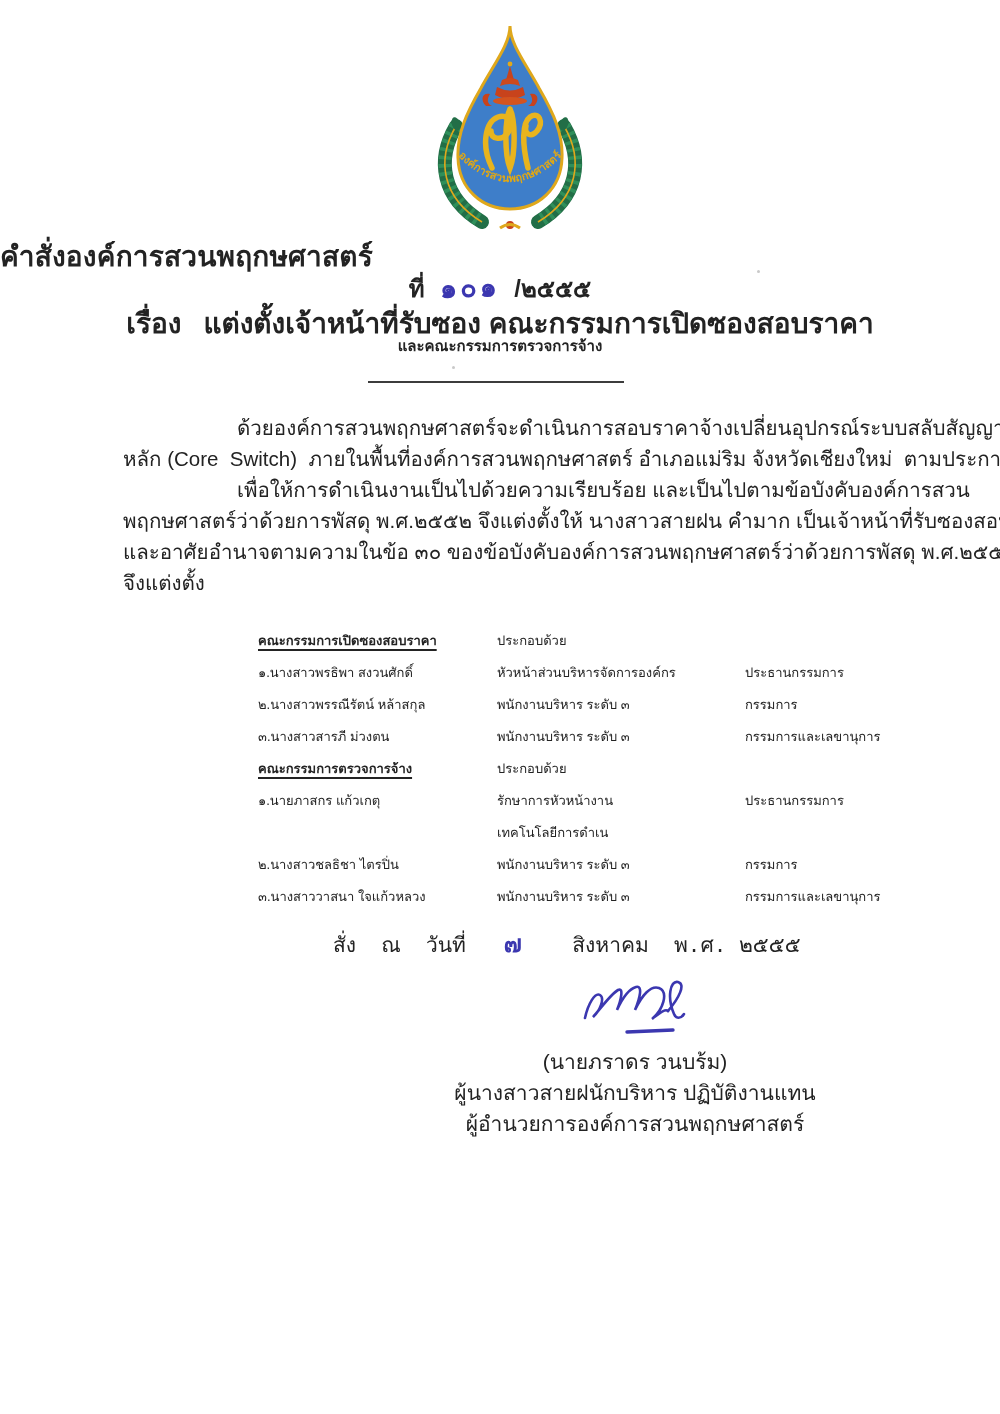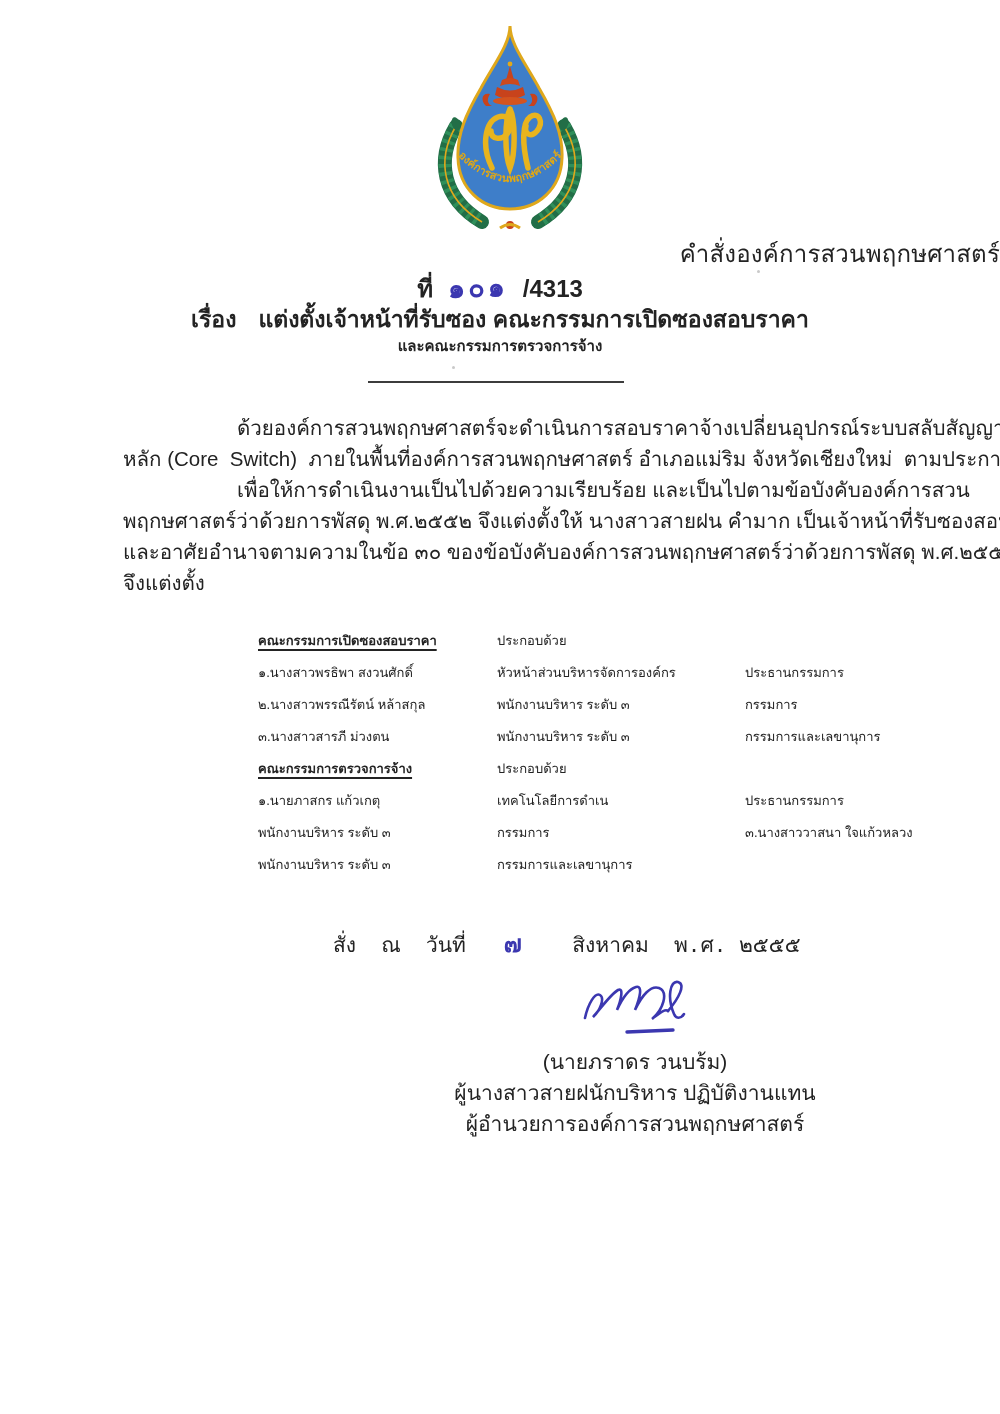--- a/index.html
+++ b/index.html
@@ -3,28 +3,28 @@
 <meta charset="utf-8">
 <style>
   html,body{margin:0;padding:0;background:#9a9a9a;}
   .page{
     position:relative;width:1000px;height:1414px;background:#ffffff;margin:0 auto;
     font-family:"Liberation Sans",sans-serif;color:#232323;overflow:hidden;
   }
   
   .emblem{position:absolute;left:430px;top:22px;width:160px;height:214px;}
   
-  .doc-title{position:absolute;left:0;top:234px;width:100%;text-align:right;
-    font-size:24px;font-weight:normal;letter-spacing:.2px;}
+  .doc-title{position:absolute;left:0;top:234px;width:100%;text-align:left;
+    font-size:28px;font-weight:bold;letter-spacing:.2px;}
   .number-line{position:absolute;left:0;top:266px;width:100%;display:flex;
     justify-content:center;align-items:baseline;gap:15px;font-size:24px;font-weight:bold;}
   .hw{color:#3b37b0;}
   .hw-number{font-size:27px;font-weight:bold;letter-spacing:3px;transform:rotate(-2deg);display:inline-block;}
   .subject1{position:absolute;left:0;top:301px;width:100%;display:flex;justify-content:center;
-    gap:22px;font-size:23px;font-weight:bold;}
+    gap:22px;font-size:28px;font-weight:bold;}
   .subject2{position:absolute;left:0;top:334px;width:100%;text-align:center;font-size:15px;font-weight:bold;}
   .divider{position:absolute;left:368px;top:381px;width:256px;height:2px;background:#3c3c3c;}
   
   .body-block{position:absolute;left:123px;top:412px;width:790px;font-size:20.5px;line-height:31px;}
   .bodyline{white-space:pre;}
   .bodyline.indent{padding-left:114px;}
   
   .committee-grid{position:absolute;left:258px;top:625px;display:grid;
     grid-template-columns:239px 248px auto;font-size:13px;line-height:32px;}
   .comm-heading{font-weight:bold;text-decoration:underline;text-underline-offset:4px;
@@ -88,21 +88,21 @@
       <circle cx="80" cy="203" r="4" fill="#c8431c"></circle>
       <path d="M70,206 Q80,199 90,206" fill="none" stroke="#dfa81c" stroke-width="3"></path>
     </g>
   </svg>
 
   <div class="doc-title">คำสั่งองค์การสวนพฤกษศาสตร์</div>
 
   <div class="number-line">
     <span>ที่</span>
     <span class="hw hw-number">๑๐๑</span>
-    <span>/4313</span>
+    <span>/๒๕๕๕</span>
   </div>
 
   <div class="subject1">
     <span>เรื่อง</span>
     <span>แต่งตั้งเจ้าหน้าที่รับซอง คณะกรรมการเปิดซองสอบราคา</span>
   </div>
   <div class="subject2">และคณะกรรมการตรวจการจ้าง</div>
 
   <div class="divider"></div>
 
@@ -125,22 +125,23 @@
       <div class="cell">๒.นางสาวพรรณีรัตน์ หล้าสกุล</div>
       <div class="cell"><div>พนักงานบริหาร ระดับ ๓</div></div>
       <div class="cell">กรรมการ</div>
       <div class="cell">๓.นางสาวสารภี ม่วงตน</div>
       <div class="cell"><div>พนักงานบริหาร ระดับ ๓</div></div>
       <div class="cell">กรรมการและเลขานุการ</div>
       <div class="cell"><span class="comm-heading">คณะกรรมการตรวจการจ้าง</span></div>
       <div class="cell">ประกอบด้วย</div>
       <div class="cell"></div>
       <div class="cell">๑.นายภาสกร แก้วเกตุ</div>
-      <div class="cell"><div>เทคโนโลยีการดำเน</div></div>
+      <div class="cell"><div>รักษาการหัวหน้างาน</div><div>เทคโนโลยีการดำเน</div></div>
       <div class="cell">ประธานกรรมการ</div>
+      <div class="cell">๒.นางสาวชลธิชา ไตรปิ่น</div>
       <div class="cell"><div>พนักงานบริหาร ระดับ ๓</div></div>
       <div class="cell">กรรมการ</div>
       <div class="cell">๓.นางสาววาสนา ใจแก้วหลวง</div>
       <div class="cell"><div>พนักงานบริหาร ระดับ ๓</div></div>
       <div class="cell">กรรมการและเลขานุการ</div>
     </div>
 
   <div class="order-line"><span>สั่ง  ณ  วันที่   </span><span class="hw">๗</span><span>    สิงหาคม  พ.ศ. ๒๕๕๕</span></div>
 
   <svg class="signature" viewBox="0 0 140 62" aria-hidden="true">

